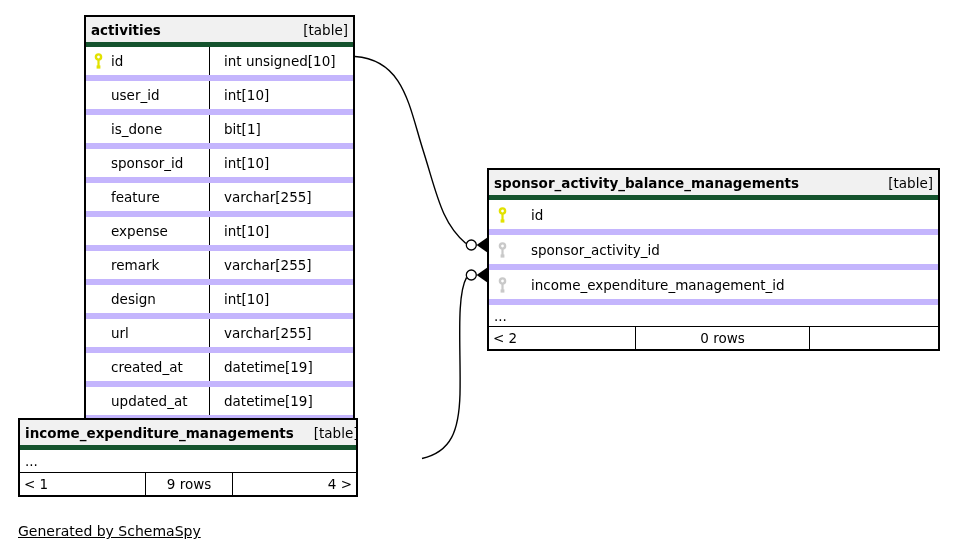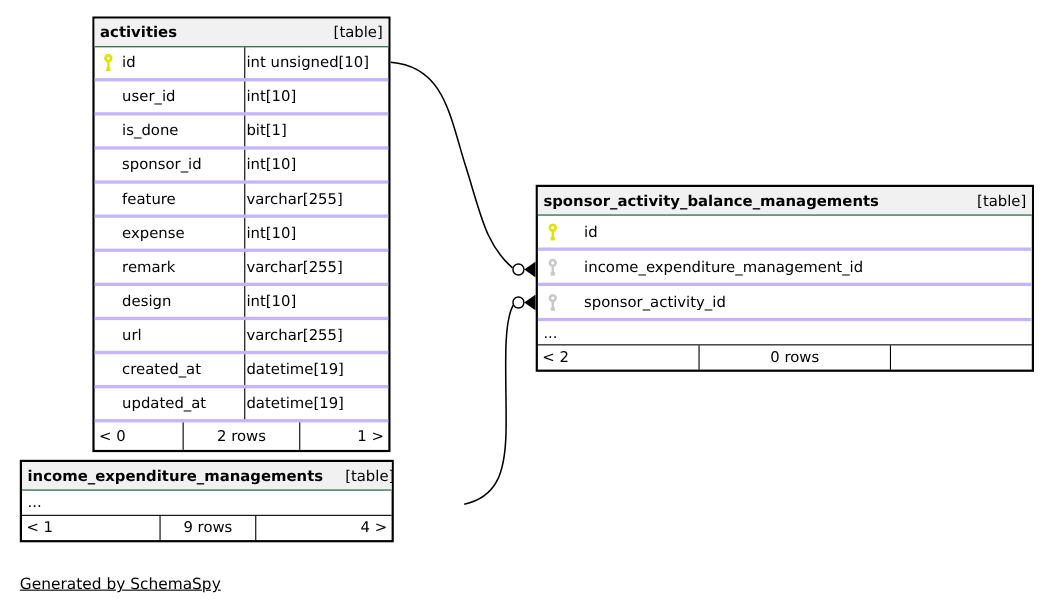--- a/index.html
+++ b/index.html
@@ -22,35 +22,35 @@
 
   .dbtable {
     position: absolute;
     border: 2px solid #000;
     background: #fff;
     box-sizing: border-box;
   }
   .thead {
     display: flex; justify-content: space-between; align-items: center;
     background: #f1f1f1;
-    border-bottom: 1px solid #14532d;
+    border-bottom: 5px solid #14532d;
     height: 25px;
     padding: 0 5px;
     white-space: nowrap;
   }
   .thead .ttl { font-weight: bold; }
   .thead .tag { font-weight: normal; margin-left: 20px; }
 
-  .crow { display: flex; align-items: stretch; border-bottom: 3px solid #c4b5fd; height: 28px; }
+  .crow { display: flex; align-items: stretch; border-bottom: 6px solid #c4b5fd; height: 28px; }
   .t-sponsor .crow { height: 29px; }
   .name-cell { flex: 1; display: flex; align-items: center; padding-left: 8px; overflow: hidden; white-space: nowrap; }
   .t-sponsor .name-cell { padding-left: 9px; }
   .type-cell {
     width: 129px; border-left: 1px solid #000;
-    display: flex; align-items: center; padding-left: 1px;
+    display: flex; align-items: center; padding-left: 14px;
     white-space: nowrap;
   }
 
   .keyicon { width: 9px; height: 16px; margin-right: 8px; flex: 0 0 auto; visibility: hidden; color: transparent; }
   .t-sponsor .keyicon { margin-right: 24px; }
   .keyicon.key-primary { visibility: visible; color: #e2e200; }
   .keyicon.key-foreign { visibility: visible; color: #c9c9c9; }
   .keyicon svg { display: block; }
 
   .ellipsis-row { display: flex; align-items: center; height: 21px; border-bottom: 1px solid #000; padding-left: 5px; }
@@ -284,34 +284,34 @@
 
         <div class="crow">
           <div class="name-cell">
             <span class="keyicon key-foreign">
               <svg viewBox="0 0 9 16" width="9" height="16">
                 <circle cx="4.5" cy="4" r="2.6" fill="none" stroke="currentColor" stroke-width="2.4"></circle>
                 <rect x="3.4" y="6.4" width="2.2" height="7" fill="currentColor"></rect>
                 <rect x="2.6" y="12.4" width="3.8" height="3.2" fill="currentColor"></rect>
               </svg>
             </span>
+            <span>sponsor_activity_id</span>
+          </div>
+        </div>
+
+        <div class="crow">
+          <div class="name-cell">
+            <span class="keyicon key-foreign">
+              <svg viewBox="0 0 9 16" width="9" height="16">
+                <circle cx="4.5" cy="4" r="2.6" fill="none" stroke="currentColor" stroke-width="2.4"></circle>
+                <rect x="3.4" y="6.4" width="2.2" height="7" fill="currentColor"></rect>
+                <rect x="2.6" y="12.4" width="3.8" height="3.2" fill="currentColor"></rect>
+              </svg>
+            </span>
             <span>income_expenditure_management_id</span>
-          </div>
-        </div>
-
-        <div class="crow">
-          <div class="name-cell">
-            <span class="keyicon key-foreign">
-              <svg viewBox="0 0 9 16" width="9" height="16">
-                <circle cx="4.5" cy="4" r="2.6" fill="none" stroke="currentColor" stroke-width="2.4"></circle>
-                <rect x="3.4" y="6.4" width="2.2" height="7" fill="currentColor"></rect>
-                <rect x="2.6" y="12.4" width="3.8" height="3.2" fill="currentColor"></rect>
-              </svg>
-            </span>
-            <span>sponsor_activity_id</span>
           </div>
         </div>
       </div>
     <div class="ellipsis-row">...</div>
     <div class="tfoot">
       <span class="f-left">&lt; 2</span>
       <span class="f-center">0 rows</span>
       <span class="f-right"></span>
     </div>
   </div>

